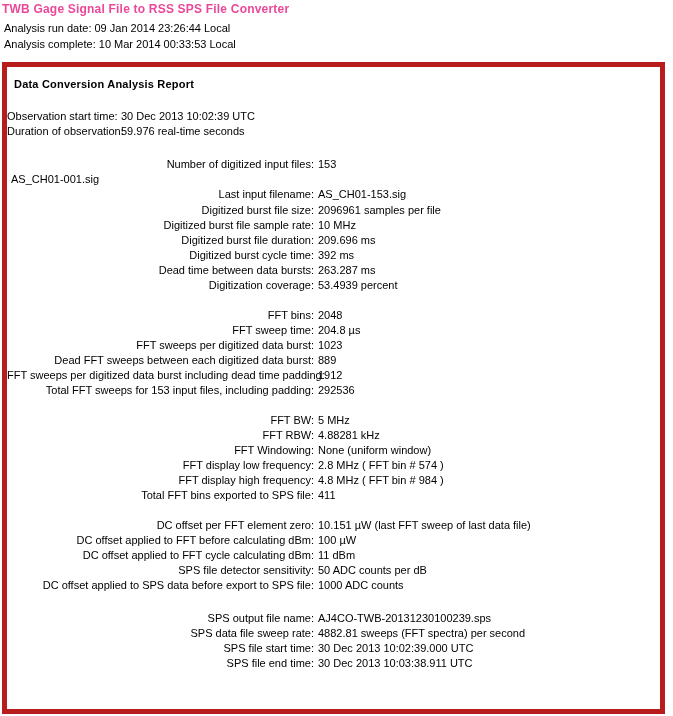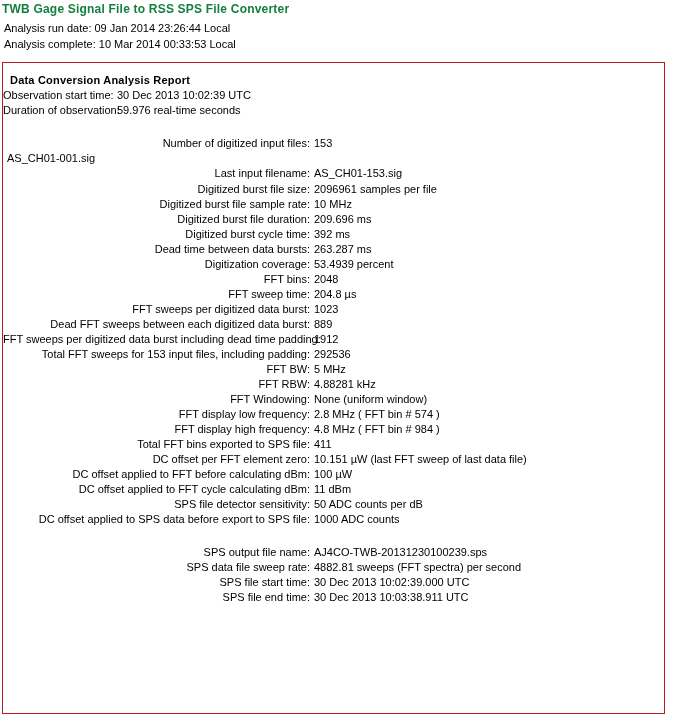--- a/index.html
+++ b/index.html
@@ -10,47 +10,47 @@
     font-family: "Liberation Sans", "DejaVu Sans", sans-serif;
     font-size: 11px;
     color: #000000;
     overflow: hidden;
     position: relative;
   }
   .header { padding: 2px 0 0 2px; }
   .title {
     font-size: 12px;
     font-weight: bold;
-    color: #15803d;
+    color: #ec4899;
     line-height: 15px;
     letter-spacing: 0.2px;
   }
   .meta { padding-left: 2px; margin-top: 3px; }
   .meta-line { line-height: 16px; white-space: pre; }
 
   .report-box {
     position: absolute;
     left: 2px;
     top: 62px;
     width: 663px;
     height: 652px;
-    border: 1px solid #b91c1c;
+    border: 5px solid #b91c1c;
     background: #ffffff;
     box-sizing: border-box;
     overflow: hidden;
   }
   .report-heading {
     font-weight: bold;
     line-height: 15px;
     margin: 10px 0 0 7px;
     letter-spacing: 0.2px;
   }
   .groups { }
-  .group { }
-  .group:nth-child(1) { }
+  .group { margin-top: 15px; }
+  .group:nth-child(1) { margin-top: 17px; }
   .group:nth-child(2) { margin-top: 18px; }
   .group:nth-child(3) { margin-top: 1px; }
   .group:nth-child(7) { margin-top: 18px; }
 
   .row { display: flex; line-height: 15px; }
   .lbl {
     flex: none;
     width: 307px;
     text-align: right;
     white-space: pre;

